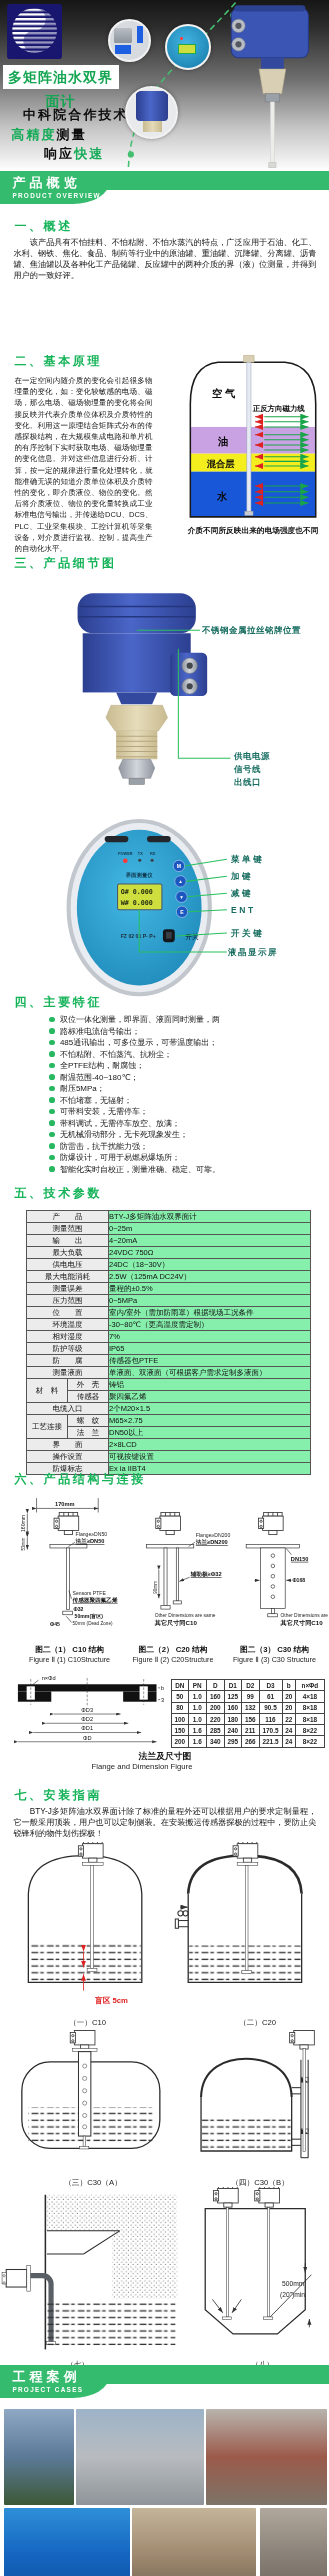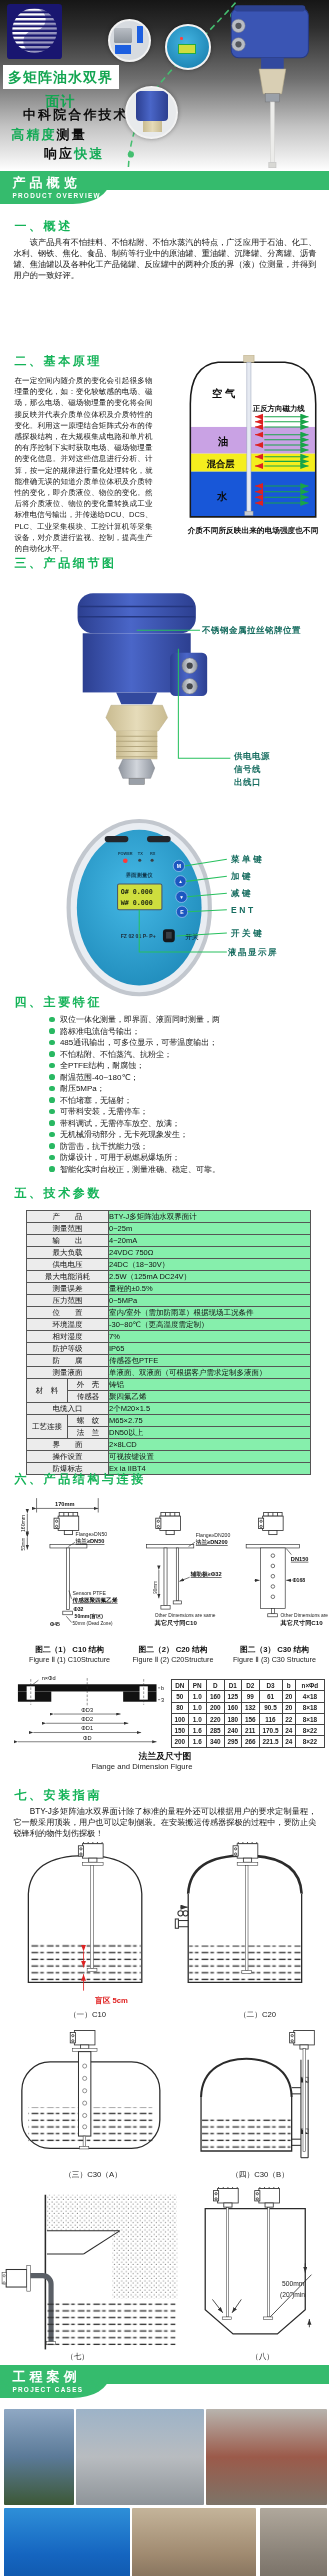--- a/index.html
+++ b/index.html
@@ -41,21 +41,21 @@
   .ftxt{font-size:8px;color:#161616;white-space:nowrap;}
   
   table.spec{border-collapse:collapse;width:284px;table-layout:fixed;}
   table.spec td{border:0.5px solid #555;height:11px;padding:0;font-size:7.5px;overflow:hidden;white-space:nowrap;}
   table.spec{border:1px solid #444;}
   td.lab{background:#ececec;text-align:center;color:#111;}
   td.val{background:#86efac;padding-left:6.2px;color:#111;}
   
   table.flg{border-collapse:collapse;width:152px;table-layout:fixed;}
   table.flg td,table.flg th{border:0.5px solid #444;height:10.3px;font-size:6.4px;text-align:center;padding:0;font-weight:bold;color:#222;}
-  .figlab{font-size:7.7px;color:#222;text-align:center;white-space:nowrap;}
+  .figlab{font-size:7.7px;color:#222;text-align:center;white-space:nowrap;margin-top:8px;}
   .capcn{font-size:7.7px;font-weight:bold;color:#111;text-align:center;white-space:nowrap;}
   .capen{font-size:7.2px;color:#222;text-align:center;white-space:nowrap;}
   .rednote{color:#e02020;font-weight:bold;font-size:7.7px;white-space:nowrap;}
   .dim{font-size:6.7px;color:#222;white-space:nowrap;}
   
   .photo{position:absolute;border-radius:1px;}
 </style>
 </head>
 <body>
 

